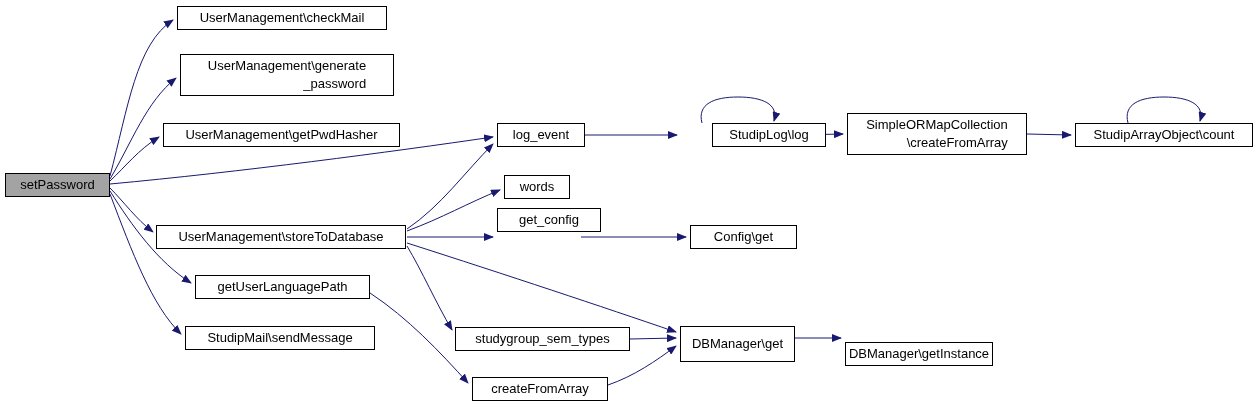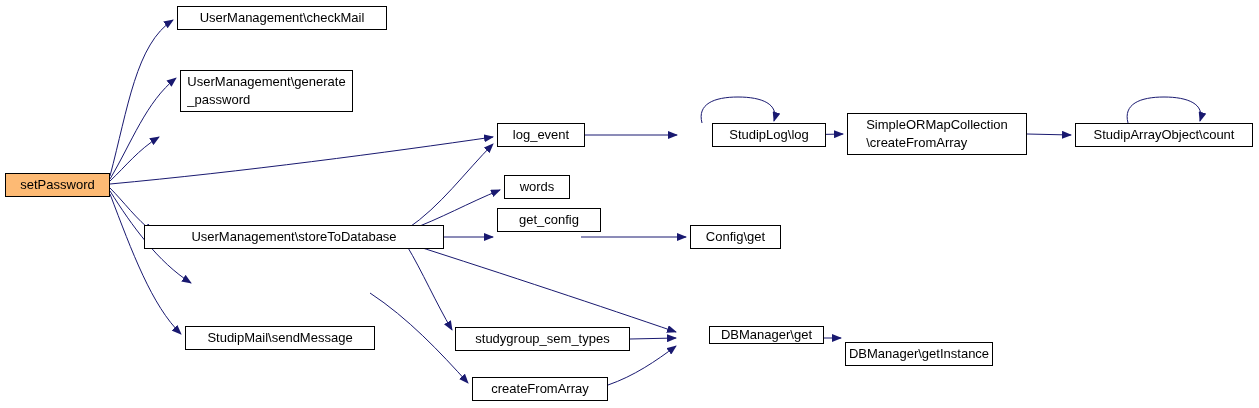--- a/index.html
+++ b/index.html
@@ -26,26 +26,26 @@
     position: absolute;
     box-sizing: border-box;
     border: 1px solid #000000;
     background: #ffffff;
     color: #000000;
     font-size: 13px;
     line-height: 1.35;
     display: flex;
     align-items: center;
     justify-content: center;
-    text-align: left;
+    text-align: right;
     white-space: pre-line;
     cursor: pointer;
   }
   .node.root {
-    background: #fdba74;
+    background: #a3a3a3;
   }
   .edge {
     fill: none;
     stroke: #191970;
     stroke-width: 1;
   }
 </style>
 </head>
 <body>
 
@@ -82,36 +82,38 @@
     <path class="edge" marker-end="url(#arrow)" d="M 795 135 L 843 134"></path>
     <path class="edge" marker-end="url(#arrow)" d="M 1027 134 L 1071 135"></path>
 
     <path class="edge" marker-end="url(#arrow)" d="M 702 123 C 697 104, 714 97, 738 97 C 762 97, 779 104, 774 121"></path>
     <path class="edge" marker-end="url(#arrow)" d="M 1128 123 C 1123 104, 1140 97, 1164 97 C 1188 97, 1205 104, 1200 121"></path>
   </svg>
 
   <div class="node root" style="left:5px;top:173px;width:105px;height:24px">setPassword</div>
 
   <div class="node" style="left:177px;top:6px;width:210px;height:24px">UserManagement\checkMail</div>
-  <div class="node" style="left:180px;top:70px;width:173px;height:42px">UserManagement\generate
+  <div class="node" style="left:180px;top:54px;width:214px;height:42px">UserManagement\generate
 _password</div>
+  <div class="node" style="left:163px;top:123px;width:237px;height:24px">UserManagement\getPwdHasher</div>
 
   <div class="node" style="left:497px;top:123px;width:88px;height:24px">log_event</div>
   <div class="node" style="left:712px;top:123px;width:114px;height:24px">StudipLog\log</div>
   <div class="node" style="left:847px;top:113px;width:180px;height:42px">SimpleORMapCollection
 \createFromArray</div>
   <div class="node" style="left:1075px;top:123px;width:178px;height:24px">StudipArrayObject\count</div>
 
   <div class="node" style="left:504px;top:175px;width:66px;height:24px">words</div>
 
-  <div class="node" style="left:144px;top:225px;width:300px;height:24px">UserManagement\storeToDatabase</div>
+  <div class="node" style="left:156px;top:225px;width:250px;height:24px">UserManagement\storeToDatabase</div>
   <div class="node" style="left:497px;top:208px;width:104px;height:24px">get_config</div>
-  <div class="node" style="left:690px;top:225px;width:91px;height:24px">Config\get</div>
+  <div class="node" style="left:690px;top:225px;width:107px;height:24px">Config\get</div>
 
+  <div class="node" style="left:195px;top:275px;width:175px;height:24px">getUserLanguagePath</div>
   <div class="node" style="left:185px;top:326px;width:190px;height:24px">StudipMail\sendMessage</div>
 
   <div class="node" style="left:455px;top:327px;width:175px;height:24px">studygroup_sem_types</div>
-  <div class="node" style="left:709px;top:326px;width:115px;height:18px">DBManager\get</div>
+  <div class="node" style="left:680px;top:326px;width:115px;height:36px">DBManager\get</div>
   <div class="node" style="left:845px;top:342px;width:148px;height:24px">DBManager\getInstance</div>
 
   <div class="node" style="left:472px;top:377px;width:136px;height:24px">createFromArray</div>
 
 </div>
 
 </body></html>

